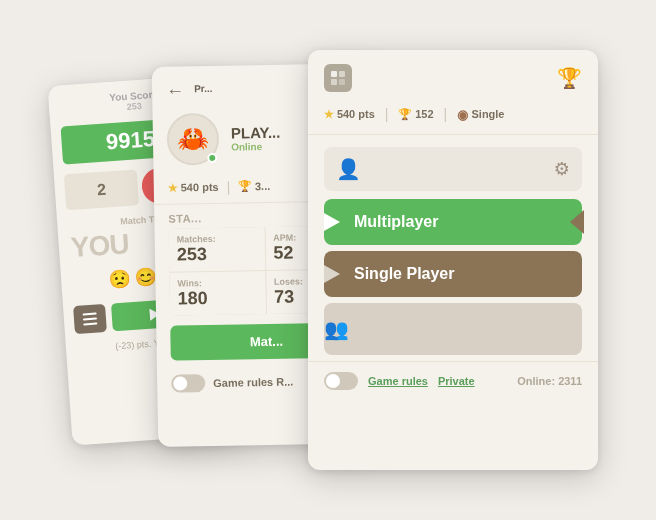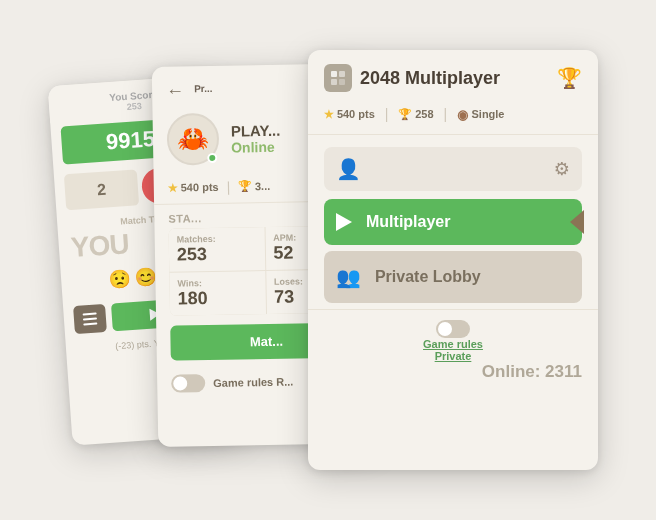--- a/index.html
+++ b/index.html
@@ -199,21 +199,21 @@
       border-radius: 50%;
       background: #5cb85c;
       border: 2px solid white;
     }
     .player-name {
       font-size: 15px;
       font-weight: 800;
       color: #5a5040;
     }
     .player-status {
-      font-size: 14px;
+      font-size: 10px;
       color: #8fba6c;
       font-weight: 600;
     }
 
     .card-2-stats-bar {
       display: flex;
       align-items: center;
       padding: 4px 14px 8px;
       gap: 8px;
       border-bottom: 1px solid #e8e2d6;
@@ -384,21 +384,21 @@
       color: #9e9080;
       cursor: pointer;
     }
 
     .menu-btn {
       display: flex;
       align-items: center;
       gap: 14px;
       margin: 6px 16px;
       border-radius: 8px;
-      padding: 14px 12px;
+      padding: 14px 0;
       cursor: pointer;
       font-size: 16px;
       font-weight: 800;
       color: white;
     }
     .menu-btn.green {
       background: #5cb85c;
     }
     .menu-btn.brown {
       background: #8b7355;
@@ -437,34 +437,34 @@
       width: 0;
       height: 0;
       border-top: 12px solid transparent;
       border-bottom: 12px solid transparent;
       border-right: 14px solid #8b7355;
     }
 
     .card-3-footer {
       display: flex;
       align-items: center;
+      gap: 10px;
       padding: 10px 16px 12px;
       border-top: 1px solid #e8e2d6;
       margin-top: 4px;
-      flex-direction: column;
     }
     .footer-link {
       font-size: 11px;
       font-weight: 700;
       color: #5a9e5a;
       text-decoration: underline;
       cursor: pointer;
     }
     .online-count {
-      font-size: 17px;
+      font-size: 11px;
       color: #b0a898;
       font-weight: 600;
       margin-left: auto;
     }
 
     
     .hamburger-lines {
       display: flex;
       flex-direction: column;
       gap: 3px;
@@ -575,34 +575,33 @@
   <div class="card-3-header">
     <div class="header-left">
       <div class="app-icon">
         <svg width="16" height="16" viewBox="0 0 16 16">
           <rect x="1" y="1" width="6" height="6" rx="1" fill="white" opacity="0.8"></rect>
           <rect x="9" y="1" width="6" height="6" rx="1" fill="white" opacity="0.5"></rect>
           <rect x="1" y="9" width="6" height="6" rx="1" fill="white" opacity="0.5"></rect>
           <rect x="9" y="9" width="6" height="6" rx="1" fill="white" opacity="0.3"></rect>
         </svg>
       </div>
-      <span class="app-title">2048 Multiplayer</span>
     </div>
     <span class="trophy-icon">🏆</span>
   </div>
 
   <div class="card-3-stats-bar">
     <div class="stat-item">
       <span class="star-icon">★</span>
       <span>540 pts</span>
     </div>
     <span class="stat-sep">|</span>
     <div class="stat-item">
       <span class="trophy-small">🏆</span>
-      <span>258</span>
+      <span>152</span>
     </div>
     <span class="stat-sep">|</span>
     <div class="stat-item">
       <span style="color:#9e7050; font-size:13px;">◉</span>
       <span>Single</span>
     </div>
   </div>
 
   <div class="card-3-profile-row">
     <div class="profile-row-left">
@@ -612,24 +611,27 @@
   </div>
 
   <div style="position:relative; margin: 6px 16px;">
     <div class="menu-btn green" style="margin:0;">
       <div class="play-triangle"></div>
       <span>Multiplayer</span>
     </div>
     <div class="side-arrow"></div>
   </div>
 
+  <div class="menu-btn brown">
+    <div class="play-triangle-dark"></div>
+    <span>Single Player</span>
+  </div>
 
   <div class="menu-btn gray">
     <span class="people-icon">👥</span>
-    <span>Private Lobby</span>
   </div>
 
   <div class="card-3-footer">
     <div class="toggle-switch">
       <div class="toggle-knob"></div>
     </div>
     <span class="footer-link">Game rules</span>
     <span class="footer-link">Private</span>
     <span class="online-count">Online: 2311</span>
   </div>

